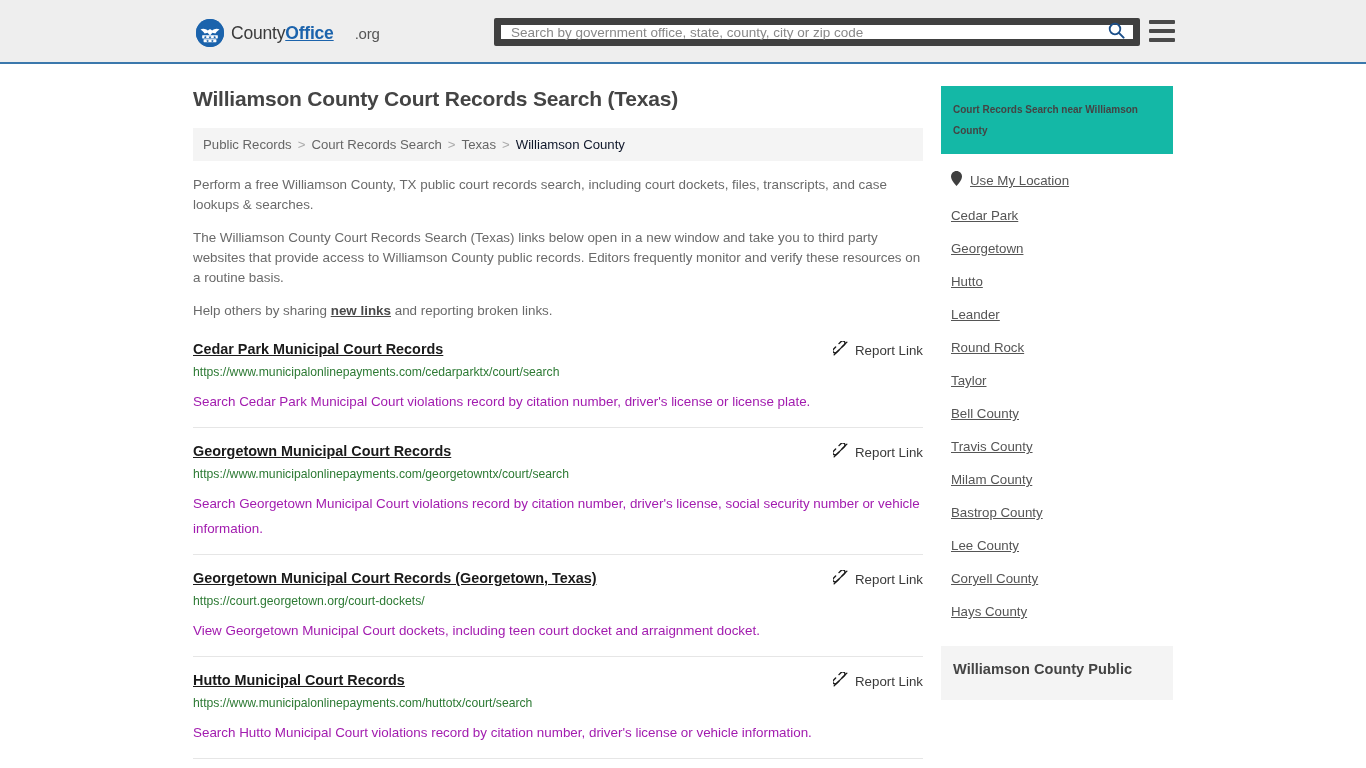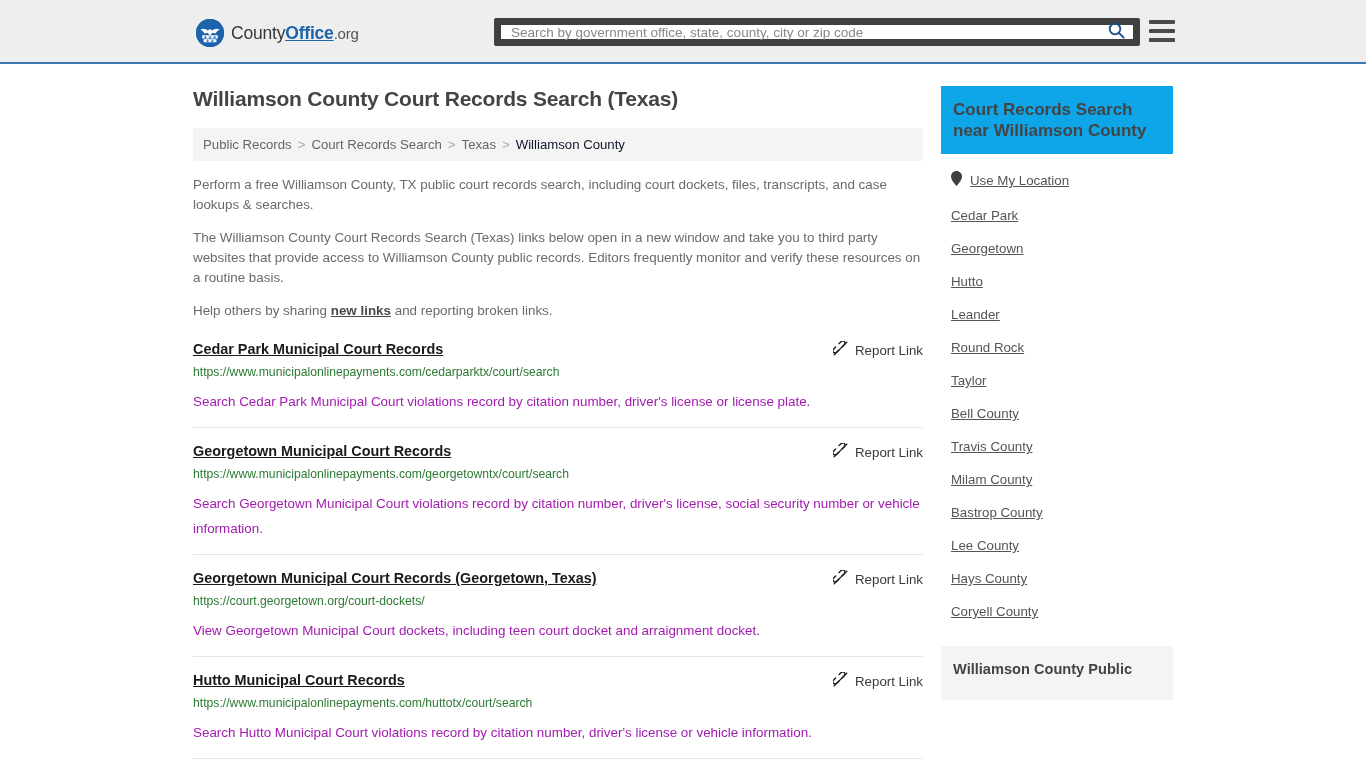--- a/index.html
+++ b/index.html
@@ -40,21 +40,21 @@
   .logo-mark svg { display:block; }
   .logo-text {
     margin-left: 7px;
     font-size: 17.5px;
     letter-spacing: -0.2px;
     color: #333333;
     white-space: nowrap;
   }
   .logo-text .b { color: #1b63ac; font-weight: bold; text-decoration: underline; }
   .logo-text .c { font-weight: 400; color:#3a3a3a;margin-top:20px; }
-  .logo-text .tld { color: #555; font-size: 15px; }
+  .logo-text .tld { color: #555; font-size: 15px; margin-left: 21px; }
 
   .search-wrap {
     position: absolute;
     left: 494px;
     top: 18px;
     width: 646px;
     height: 28px;
     background: #ffffff;
     border: 7px solid #404040;
     border-radius: 2px;
@@ -199,23 +199,23 @@
   }
   .result-desc {
     font-size: 13.4px;
     line-height: 25px;
     color: #a21caf;
     margin: 9px 0 0 0;
   }
 
   
   .side-box-head {
-    background: #0ea5e9;
+    background: #14b8a6;
     padding: 13px 12px;
-    font-size: 17px;
+    font-size: 10px;
     font-weight: bold;
     color: #444444;
     line-height: 21px;
   }
   .side-links { padding: 8px 0 4px 10px; }
   .side-link-row {
     padding: 9px 0;
     display: flex;
     align-items: center;
     gap: 8px;
@@ -396,24 +396,24 @@
             <div class="side-link-row">
               <a href="#">Milam County</a>
             </div>
             <div class="side-link-row">
               <a href="#">Bastrop County</a>
             </div>
             <div class="side-link-row">
               <a href="#">Lee County</a>
             </div>
             <div class="side-link-row">
+              <a href="#">Coryell County</a>
+            </div>
+            <div class="side-link-row">
               <a href="#">Hays County</a>
-            </div>
-            <div class="side-link-row">
-              <a href="#">Coryell County</a>
             </div>
           </div>
       </div>
 
       <div class="side-box-head-2">Williamson County Public</div>
     </div>
 
   </div>
 </div>
 

